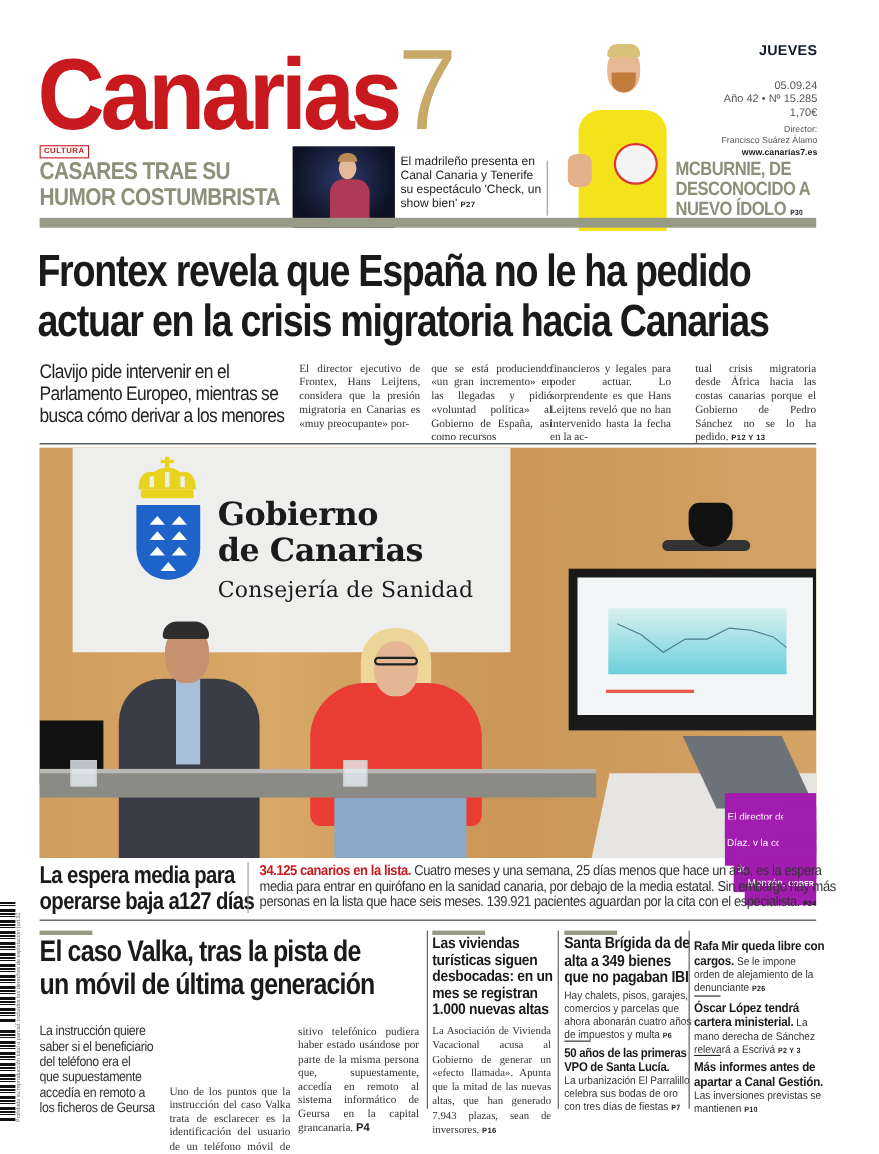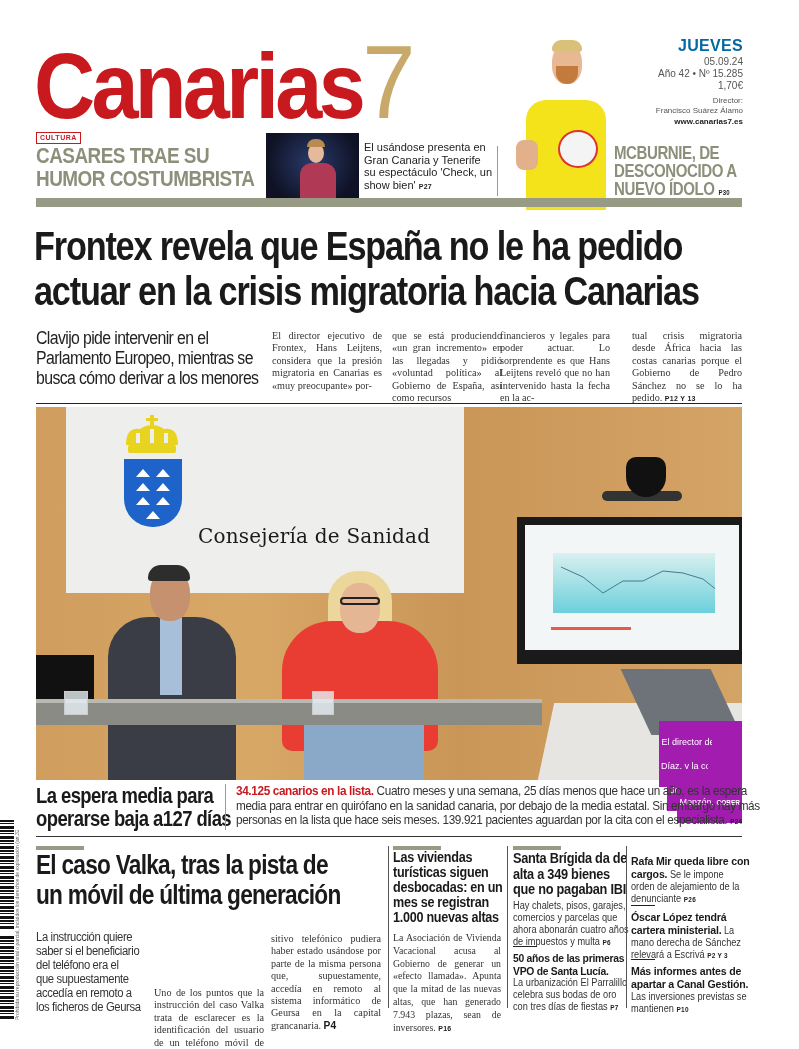--- a/index.html
+++ b/index.html
@@ -4,21 +4,21 @@
 <style>
   * { box-sizing: border-box; margin: 0; padding: 0; }
   body { width: 799px; height: 1049px; background: #ffffff; position: relative; overflow: hidden; font-family: "Liberation Sans", sans-serif; color: #1a1a1a; }
   .abs { position: absolute; }
 
   
   .masthead-logo { left: 34px; top: 30px; font-family: "Liberation Sans", sans-serif; font-weight: 900; font-size: 92px; letter-spacing: -4px; line-height: 1; color: #c8191f; transform: scaleX(0.92); transform-origin: left top; }
   .masthead-logo .seven { color: #c8a96a; font-weight: 400; font-size: 104px; letter-spacing: -2px; }
 
   .info-box { right: 56px; top: 40px; text-align: right; font-size: 10px; line-height: 12px; color: #555; }
-  .info-box .day { font-weight: 900; font-size: 16px; color: #0369a1; letter-spacing: 0.3px; margin-bottom: 4px; }
+  .info-box .day { font-weight: 900; font-size: 13px; color: #0f172a; letter-spacing: 0.3px; margin-bottom: 21px; }
   .info-box .small { font-size: 8px; line-height: 10px; text-align: right; }
   .info-box .web { font-weight: bold; font-size: 8px; color: #222; }
 
   
   .cultura-tag { left: 36px; top: 132px; border: 1px solid #c8191f; color: #c8191f; font-weight: bold; font-size: 7px; padding: 1px 3px; letter-spacing: 0.5px; line-height: 8px; }
   .casares-head { left: 36px; top: 144px; font-size: 22px; line-height: 23px; font-weight: bold; color: #8c8f7a; letter-spacing: -0.6px; transform: scaleX(0.86); transform-origin: left top; white-space: nowrap; }
   .casares-photo { left: 266px; top: 133px; width: 93px; height: 74px; background: radial-gradient(ellipse at 50% 40%, #2b3a6b 0%, #0e1224 70%); overflow: hidden; }
   .casares-photo .body { position: absolute; left: 34px; top: 30px; width: 36px; height: 48px; background: #b03a56; border-radius: 12px 12px 0 0; }
   .casares-photo .head { position: absolute; left: 42px; top: 10px; width: 16px; height: 20px; background: #e6b99a; border-radius: 50%; }
   .casares-photo .hair { position: absolute; left: 41px; top: 6px; width: 18px; height: 8px; background: #b98a52; border-radius: 8px 8px 0 0; }
@@ -147,21 +147,21 @@
 <div class="abs cultura-tag">CULTURA</div>
 <div class="abs casares-head">
   <div>CASARES TRAE SU</div>
   <div>HUMOR COSTUMBRISTA</div>
 </div>
 <div class="abs casares-photo">
   <div class="body"></div>
   <div class="head"></div>
   <div class="hair"></div>
 </div>
-<div class="abs casares-text"><span>El usándose presenta  en Gran Canaria y Tenerife su espectáculo 'Check, un show bien'</span> <span class="pref">P27</span></div>
+<div class="abs casares-text"><span>El madrileño presenta  en Canal Canaria y Tenerife su espectáculo 'Check, un show bien'</span> <span class="pref">P27</span></div>
 <div class="abs teaser-vdivider"></div>
 
 <div class="abs player-photo">
   <div class="shirt"></div>
   <div class="arm"></div>
   <div class="head"></div>
   <div class="hair"></div>
   <div class="beard"></div>
   <div class="ball"></div>
 </div>
@@ -204,20 +204,24 @@
       <rect x="42" y="18" width="4" height="10" fill="#eeeeec"></rect>
     </svg>
     <div class="shield">
       <span style="left:12px;top:10px"></span>
         <span style="left:32px;top:10px"></span>
       <span style="left:12px;top:24px"></span>
         <span style="left:32px;top:24px"></span>
       <span style="left:12px;top:38px"></span>
         <span style="left:32px;top:38px"></span>
       <span style="left:22px;top:52px"></span>
+    </div>
+    <div class="banner-title">
+      <div>Gobierno</div>
+      <div>de Canarias</div>
     </div>
     <div class="banner-sub">Consejería de Sanidad</div>
   </div>
   <div class="camera-base"></div>
   <div class="camera"></div>
   <div class="monitor">
     <div class="screen">
       <div class="chartbox">
         <svg width="162" height="60" viewBox="0 0 162 60">
           <polyline points="8,14 30,24 50,40 70,28 90,28 110,18 130,20 150,26 170,42" fill="none" stroke="#4b7a8a" stroke-width="1"></polyline>

